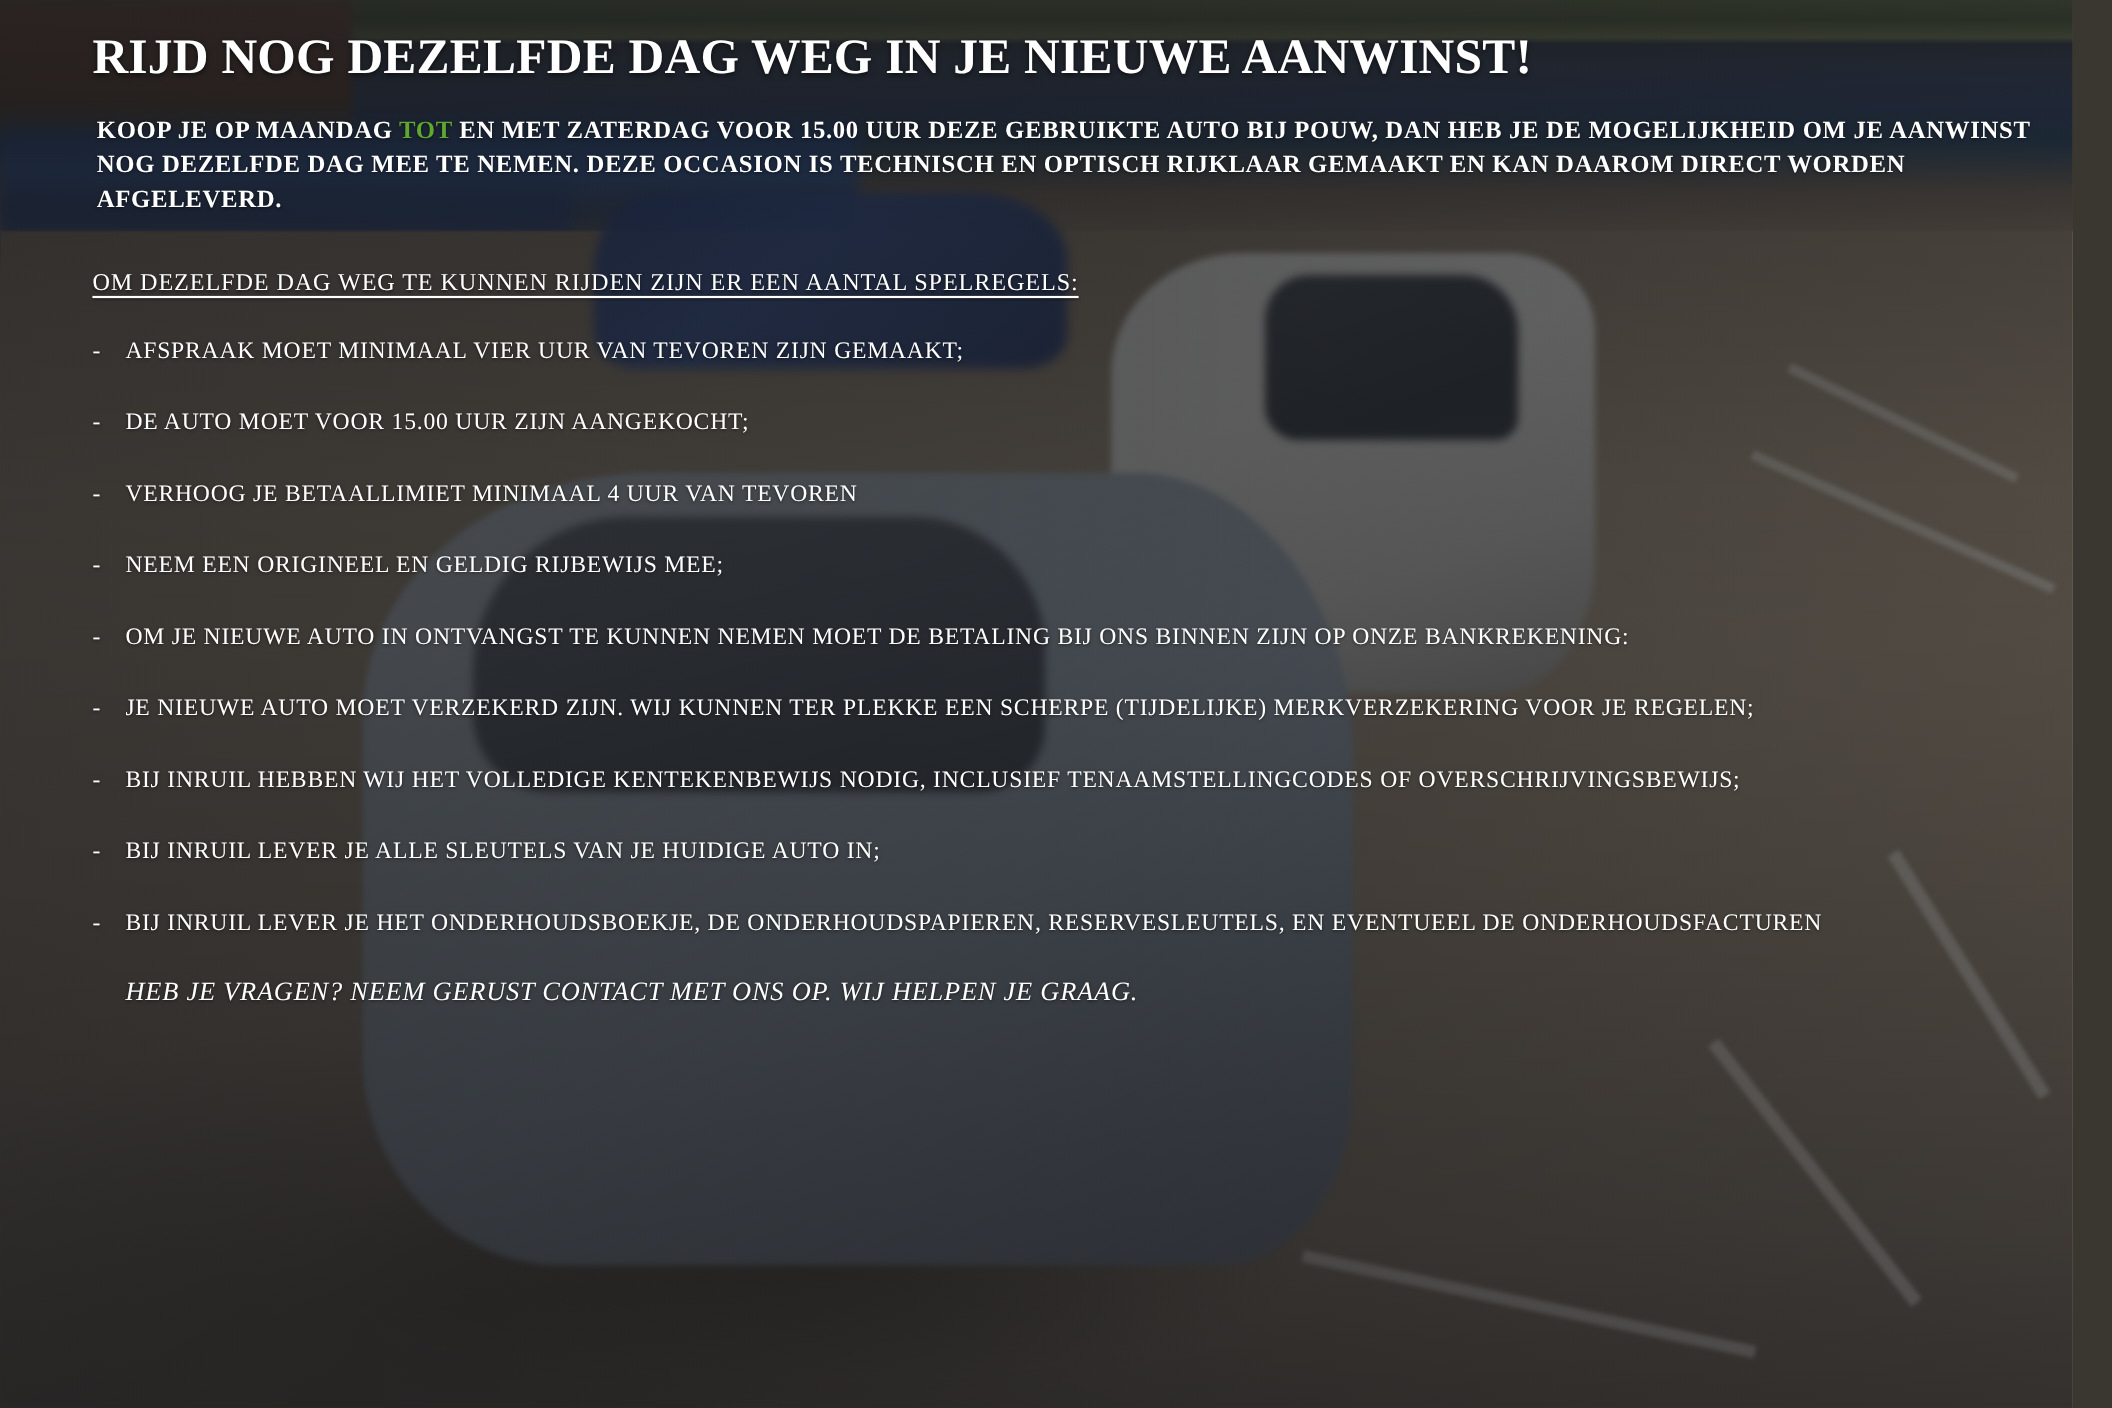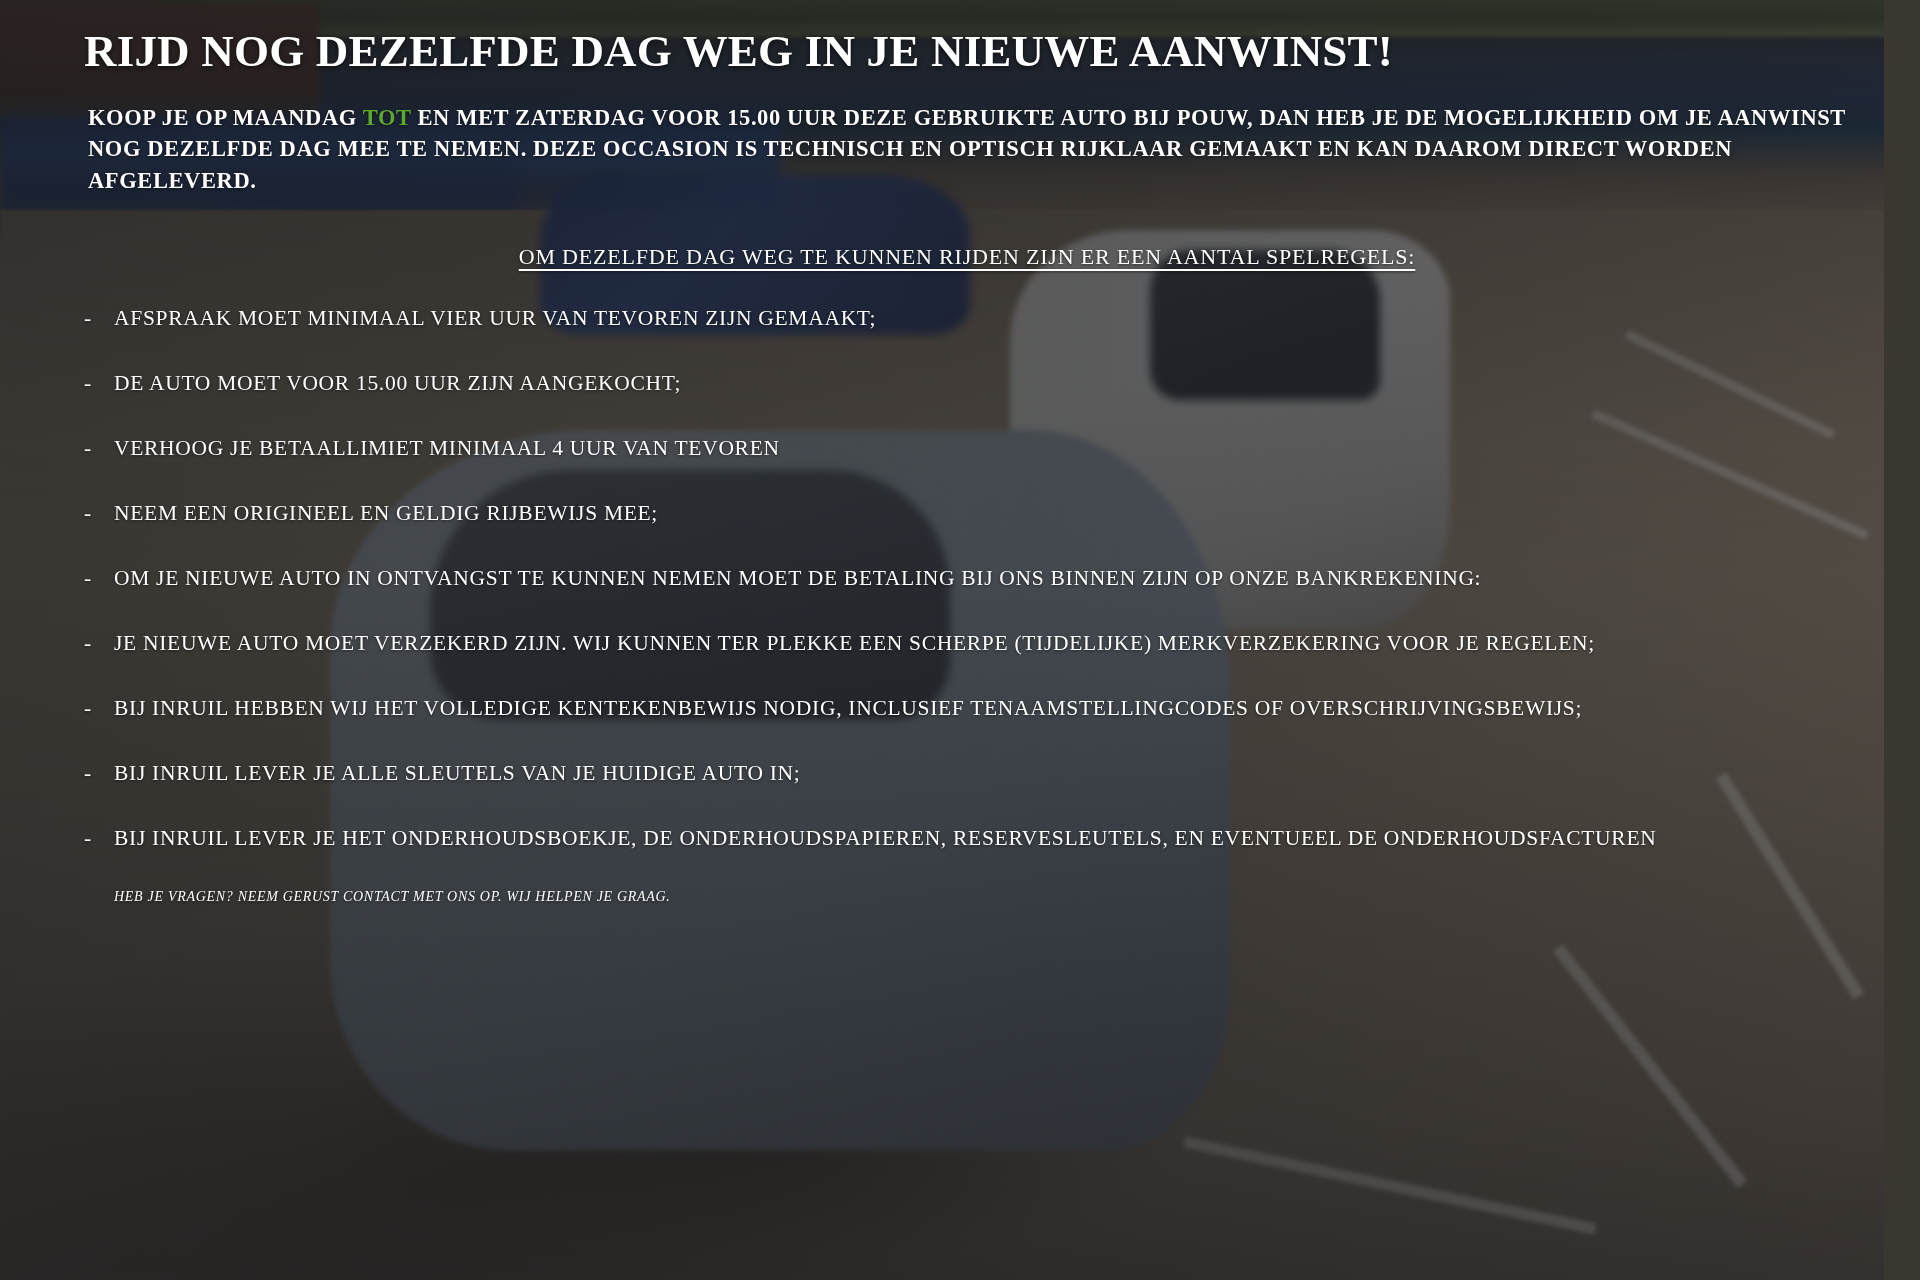--- a/index.html
+++ b/index.html
@@ -185,21 +185,20 @@
   .intro .accent { color: #5ea830; }
 
   .rules-title {
     font-size: 22px;
     font-weight: 400;
     letter-spacing: 0.8px;
     text-transform: uppercase;
     text-decoration: underline;
     text-underline-offset: 5px;
     margin: 0 0 34px 0;
-    text-align: center;
   }
 
   .rules {
     list-style: none;
     margin: 0;
     padding: 0;
   }
   .rule {
     display: flex;
     align-items: flex-start;
@@ -215,21 +214,21 @@
     flex: 0 0 auto;
     width: 30px;
   }
   .rule .text {
     flex: 1 1 auto;
   }
 
   .closing {
     margin-top: 30px;
     margin-left: 30px;
-    font-size: 14px;
+    font-size: 24px;
     font-weight: 400;
     font-style: italic;
     letter-spacing: 0.7px;
     text-transform: uppercase;
   }
 </style>
 </head>
 <body>
 
 <div class="poster">

